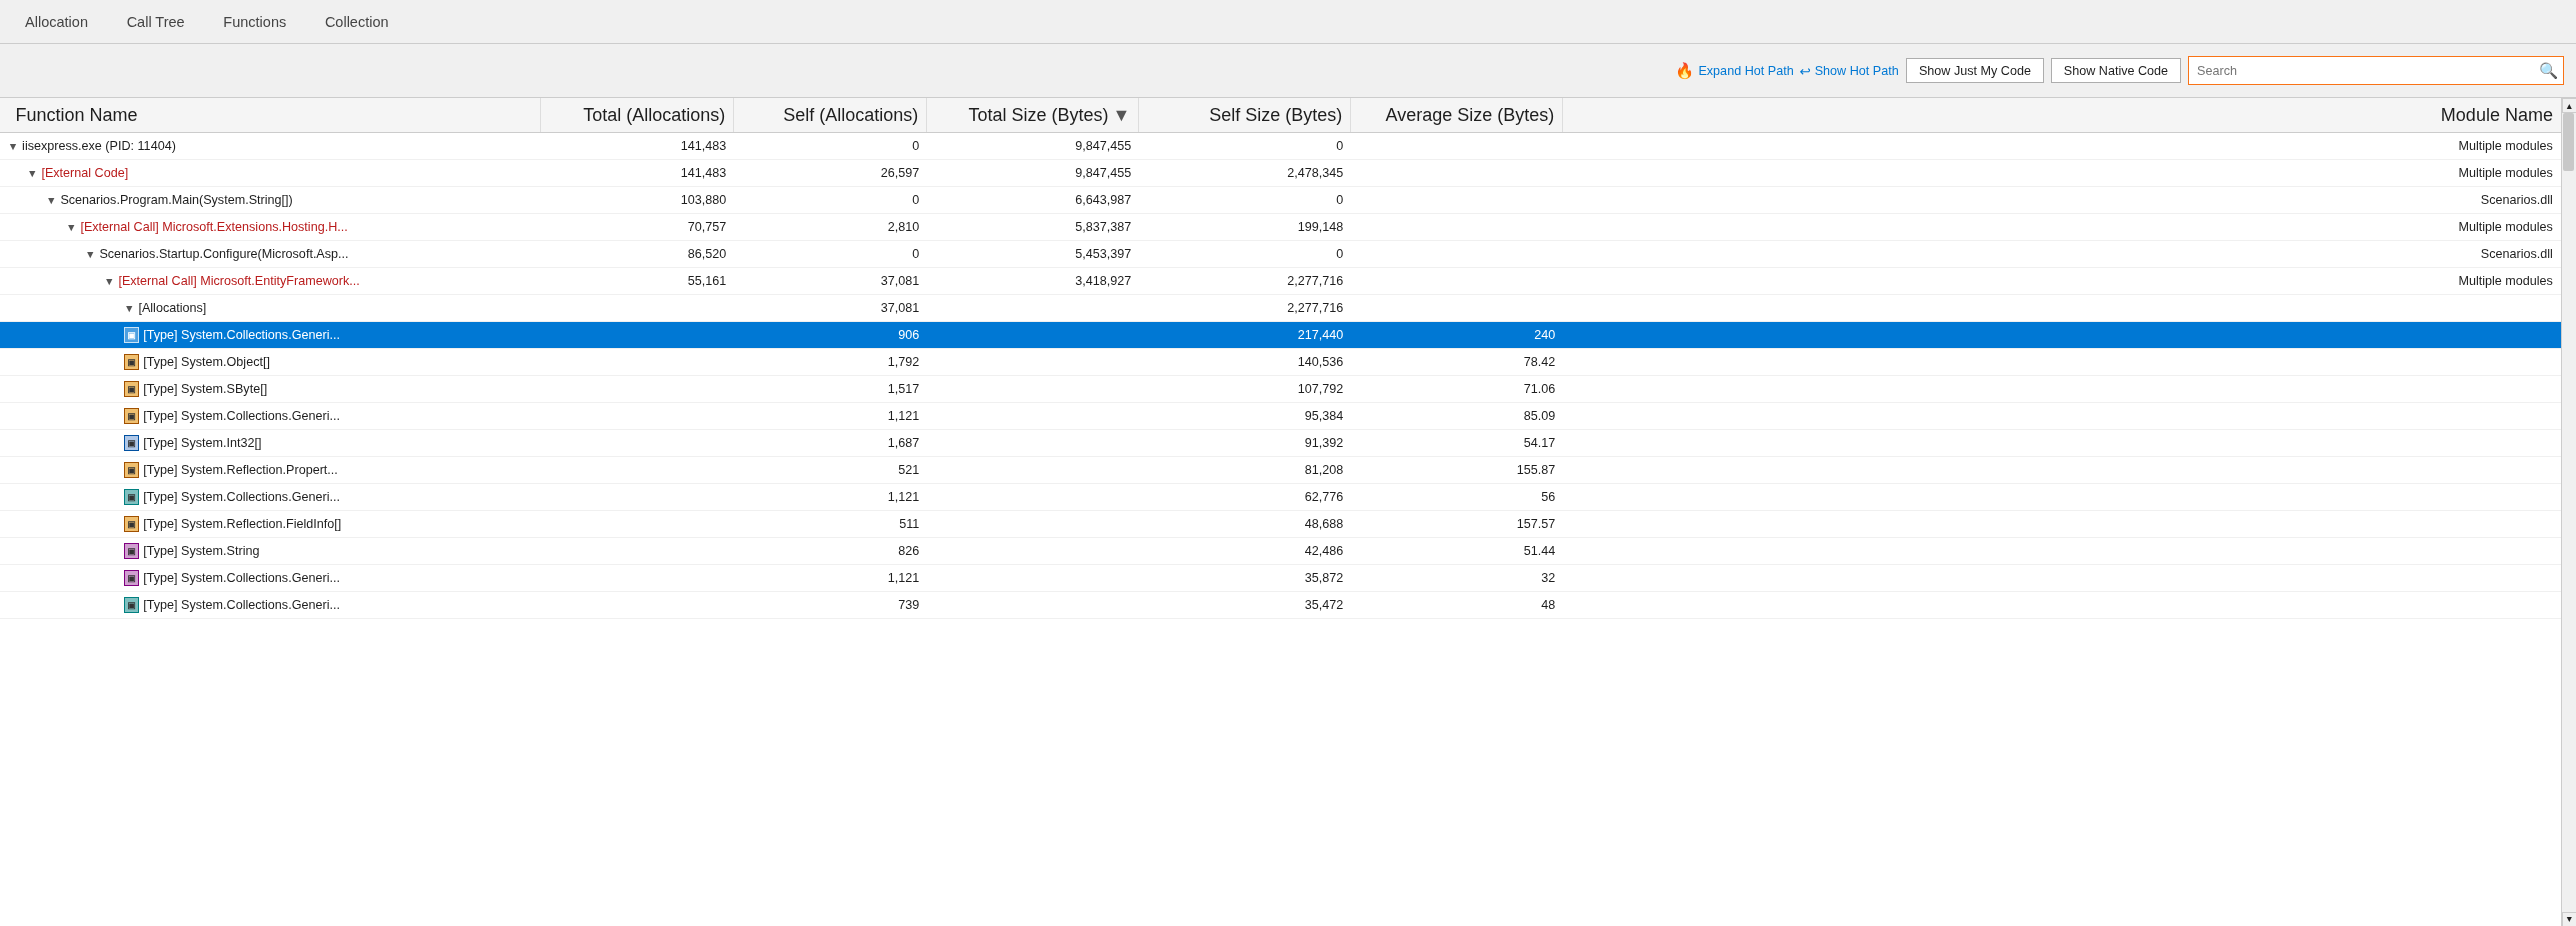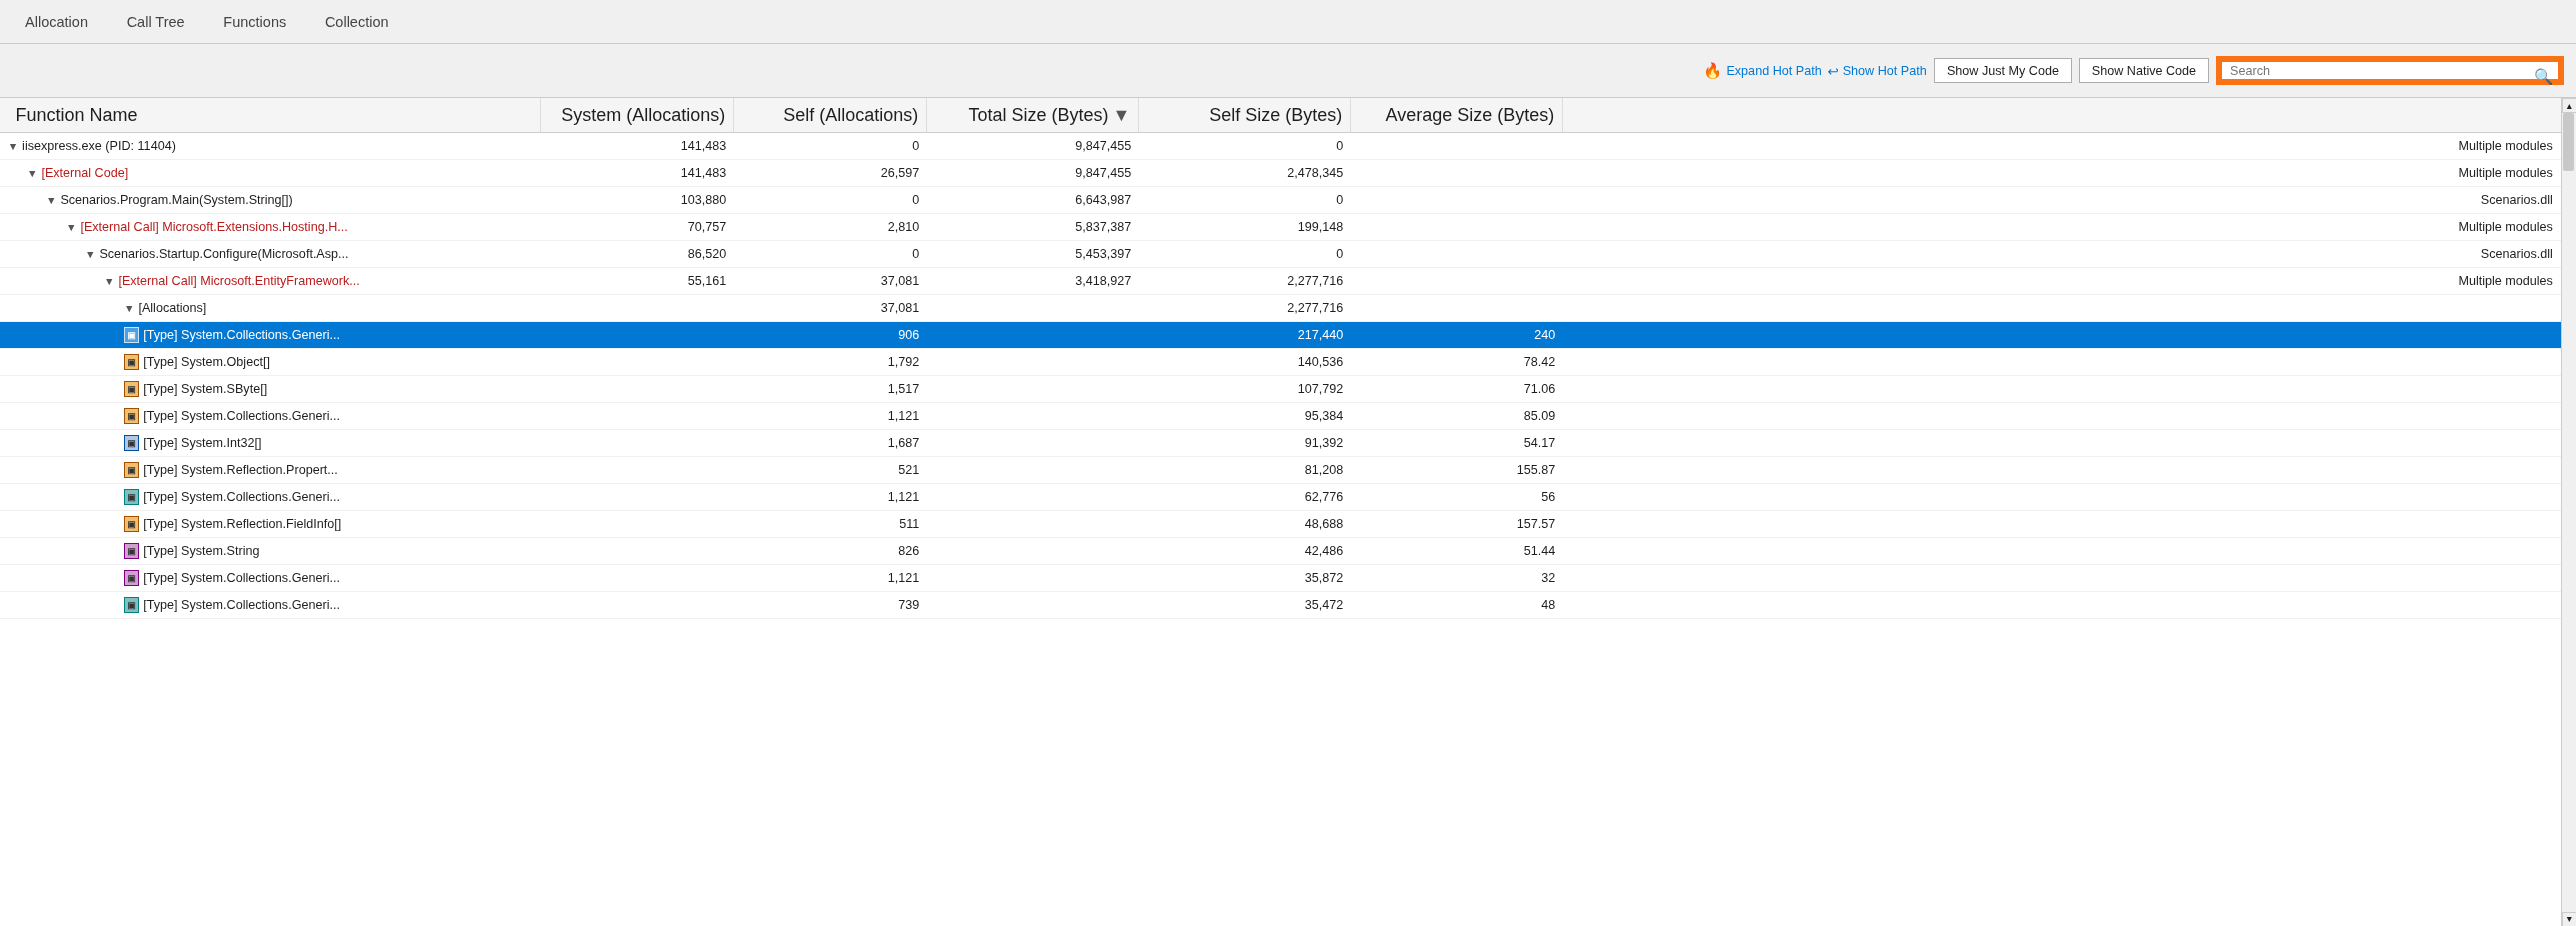--- a/index.html
+++ b/index.html
@@ -67,24 +67,25 @@
       background: #fff;
       padding: 4.8px 11.6px;
       font-size: 12.6px;
       cursor: pointer;
       color: #1e1e1e;
       white-space: nowrap;
     }
 
     .search-box {
       display: flex;
-      border: 6px solid #f97316;
+      align-items: center;
+      border: 1px solid #f97316;
       background: #fff;
       height: 29px;
-      width: 348px;
+      width: 376px;
     }
     .search-box input {
       border: none;
       outline: none;
       padding: 3.9px 7.7px;
       font-size: 12.6px;
       flex: 1;
       background: transparent;
     }
     .search-box .search-icon-btn {
@@ -282,34 +283,37 @@
 </div>
 
 <div class="main-area">
   <div class="table-container">
 
     <div class="table-header">
       <div class="th">
         <span>Function Name</span>
       </div>
       <div class="th right">
-        <span>System (Allocations)</span>
+        <span>Total (Allocations)</span>
       </div>
       <div class="th right">
         <span>Self (Allocations)</span>
       </div>
       <div class="th right">
         <span>Total Size (Bytes)</span>
         <span class="sort-arrow">▼</span>
       </div>
       <div class="th right">
         <span>Self Size (Bytes)</span>
       </div>
       <div class="th right">
         <span>Average Size (Bytes)</span>
+      </div>
+      <div class="th last">
+        <span>Module Name</span>
       </div>
     </div>
 
     <div class="table-body">
 
       <div class="table-row">
         <div class="td indent-0">
           <span class="expand-icon">▼</span>
           <span>iisexpress.exe (PID: 11404)</span>
         </div>

